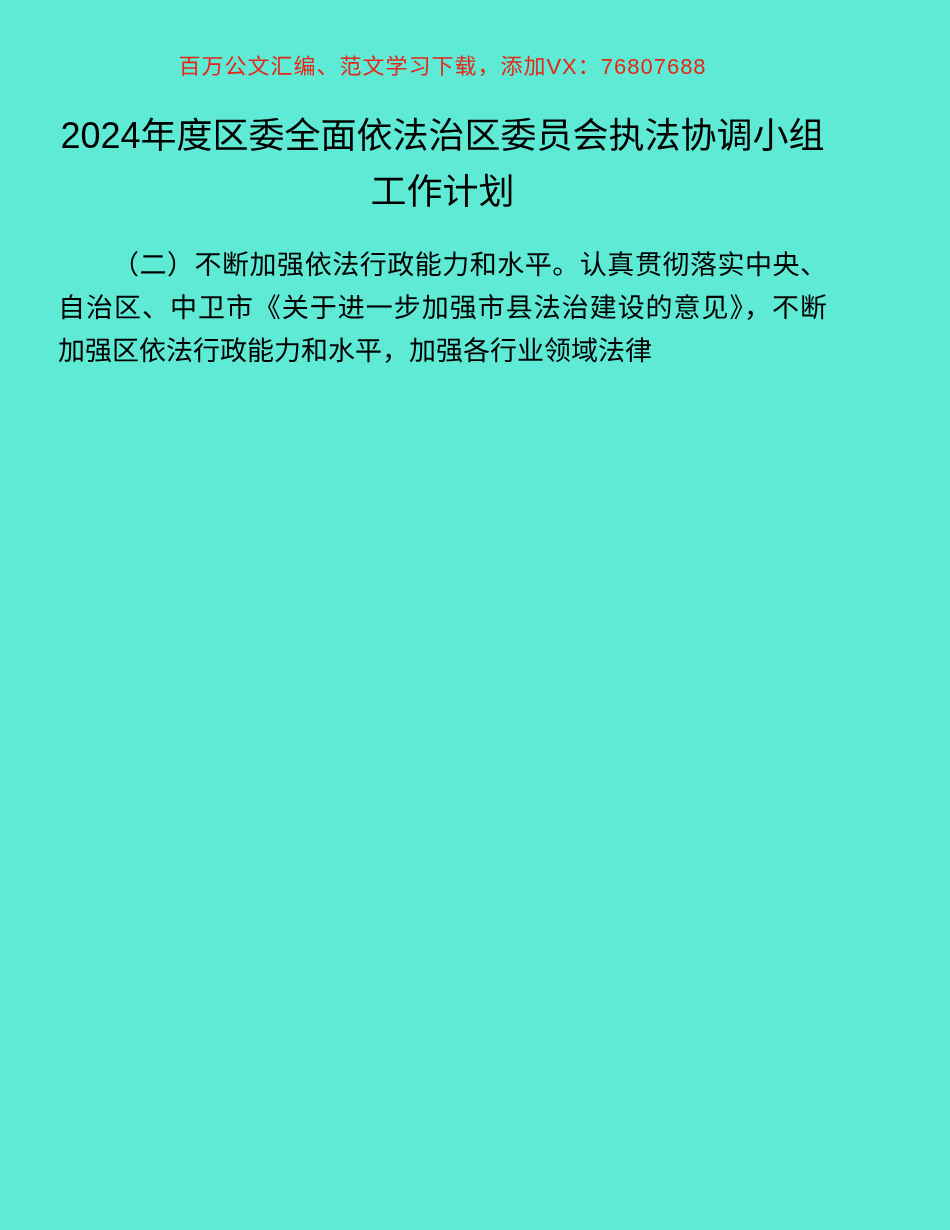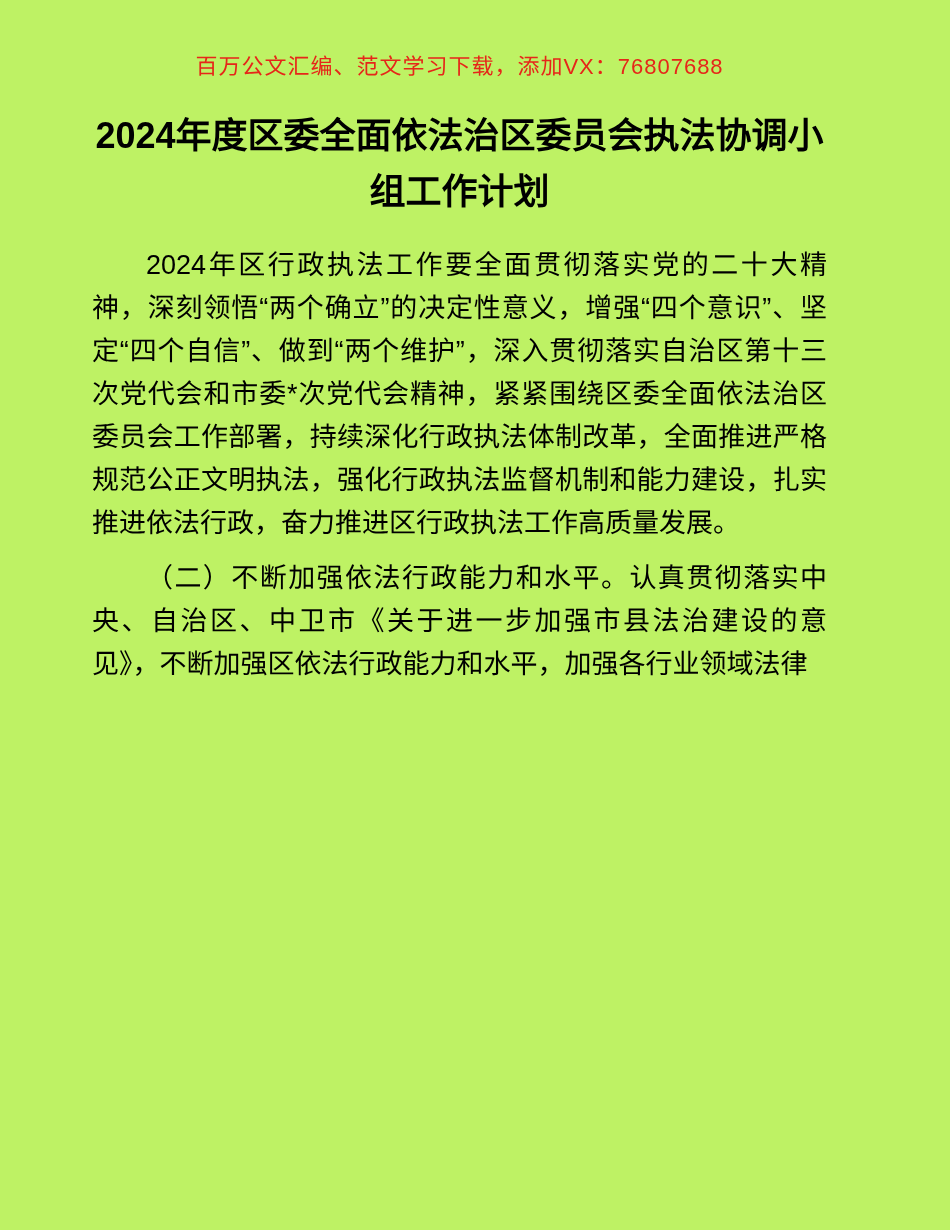--- a/index.html
+++ b/index.html
@@ -9,35 +9,35 @@
     height: 1230px;
     background: #ffffff;
     overflow: hidden;
     font-family: "Liberation Sans", "DejaVu Sans", sans-serif;
     color: #000000;
   }
   .page {
     box-sizing: border-box;
     width: 950px;
     height: 1230px;
-    padding: 52px 123px 0 92px;
-    background: #bef264;
+    padding: 52px 123px 0 58px;
+    background: #5eead4;
   }
   .notice {
     text-align: center;
     font-size: 22px;
     line-height: 30px;
     color: #e62619;
     letter-spacing: 1px;
   }
   .doc-title {
     margin-top: 26px;
     font-size: 36px;
     line-height: 56px;
-    font-weight: bold;
+    font-weight: normal;
     text-align: center;
   }
   .para {
     margin: 12px 0 0 0;
     font-size: 27px;
     line-height: 43px;
     text-align: justify;
     text-justify: inter-ideograph;
     text-indent: 2em;
     word-break: break-all;
@@ -48,19 +48,18 @@
 </style>
 </head>
 <body>
 
 <div class="page">
 
   <div class="notice">百万公文汇编、范文学习下载，添加VX：76807688</div>
 
   <h1 class="doc-title">2024年度区委全面依法治区委员会执法协调小组工作计划</h1>
 
-  <p class="para first">2024年区行政执法工作要全面贯彻落实党的二十大精神，深刻领悟“两个确立”的决定性意义，增强“四个意识”、坚定“四个自信”、做到“两个维护”，深入贯彻落实自治区第十三次党代会和市委*次党代会精神，紧紧围绕区委全面依法治区委员会工作部署，持续深化行政执法体制改革，全面推进严格规范公正文明执法，强化行政执法监督机制和能力建设，扎实推进依法行政，奋力推进区行政执法工作高质量发展。</p>
 
 
 
   <p class="para">（二）不断加强依法行政能力和水平。认真贯彻落实中央、自治区、中卫市《关于进一步加强市县法治建设的意见》，不断加强区依法行政能力和水平，加强各行业领域法律</p>
 
 </div>
 
 </body></html>

